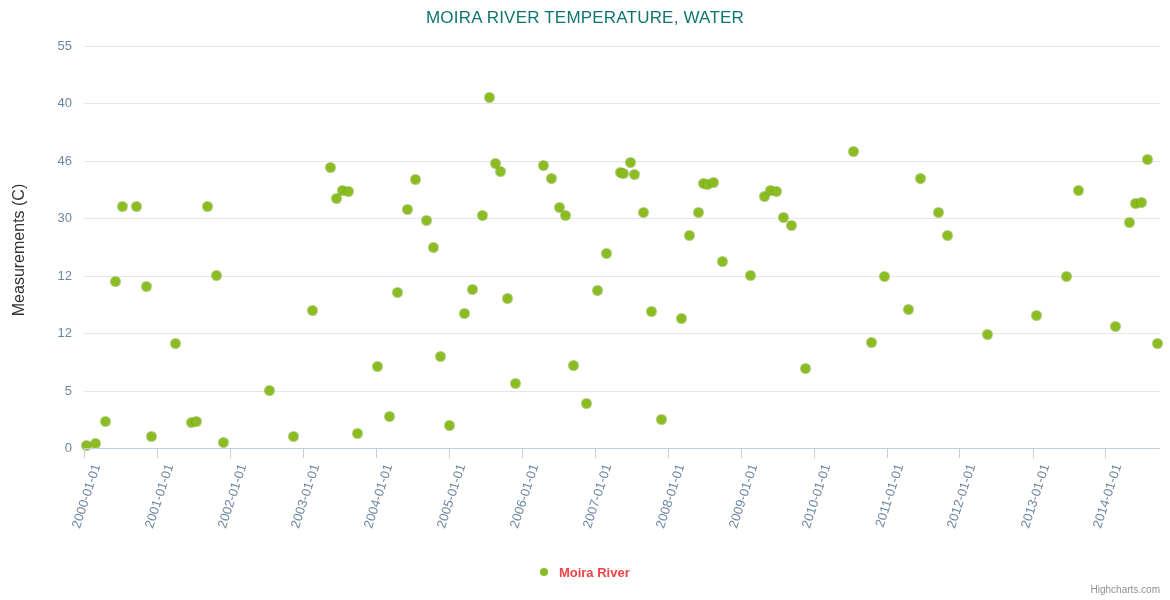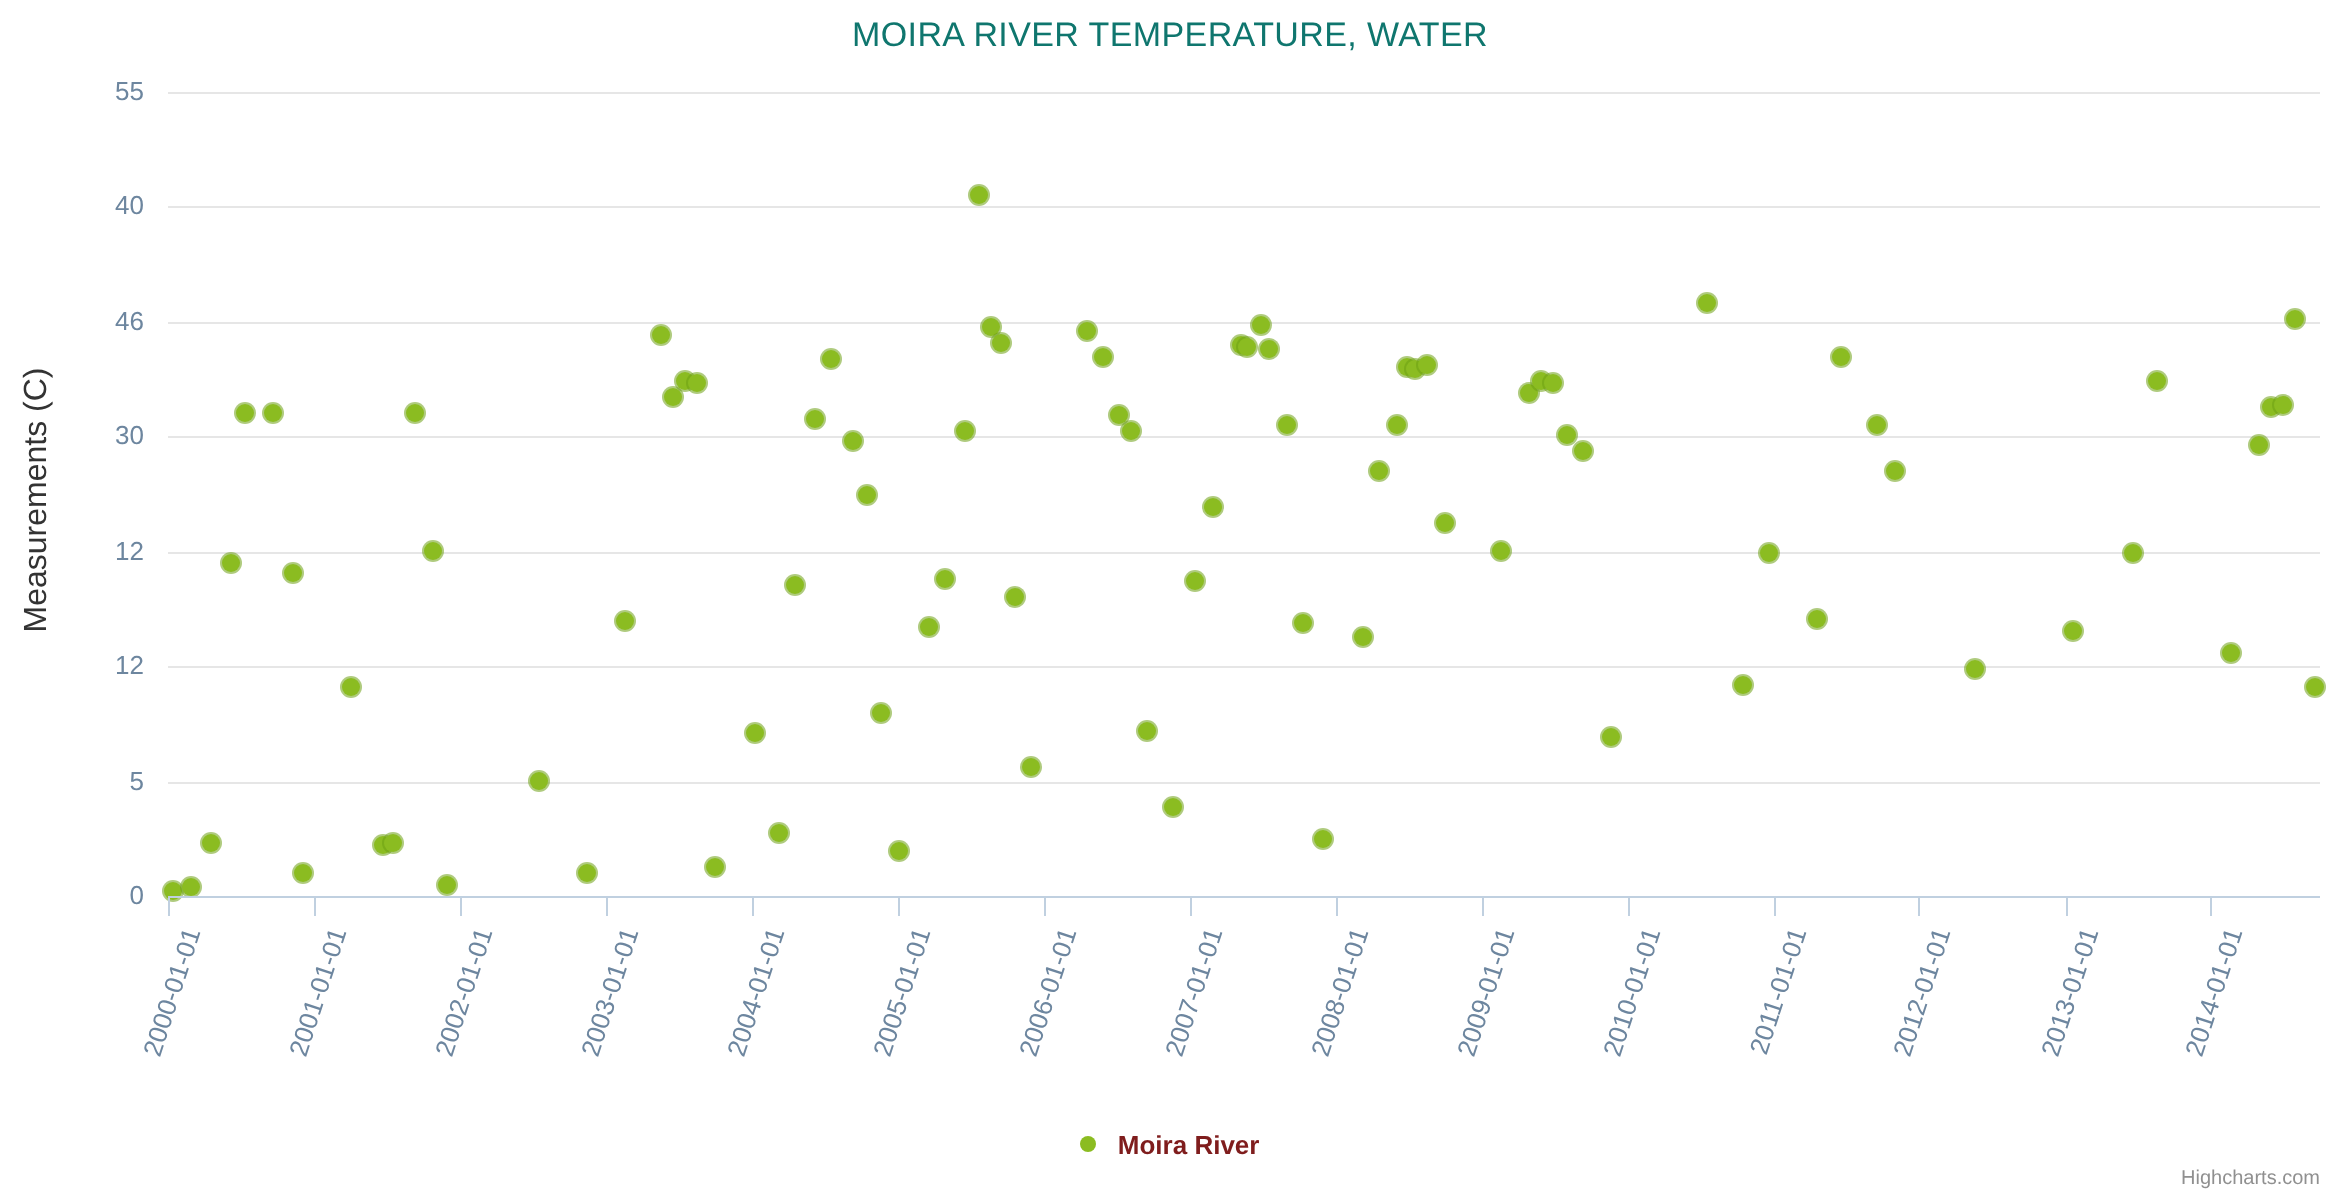--- a/index.html
+++ b/index.html
@@ -113,21 +113,21 @@
     box-shadow: 0 0 0 1px rgba(110,160,20,0.55);
   }
   .legend {
     position: absolute;
     left: 0;
     top: 564px;
     width: 1170px;
     text-align: center;
     font-size: 13px;
     font-weight: bold;
-    color: #7f1d1d;
+    color: #ef4444;
   }
   .legend-item {
     display: inline-block;
     white-space: nowrap;
   }
   .legend-marker {
     display: inline-block;
     width: 8px;
     height: 8px;
     border-radius: 50%;

